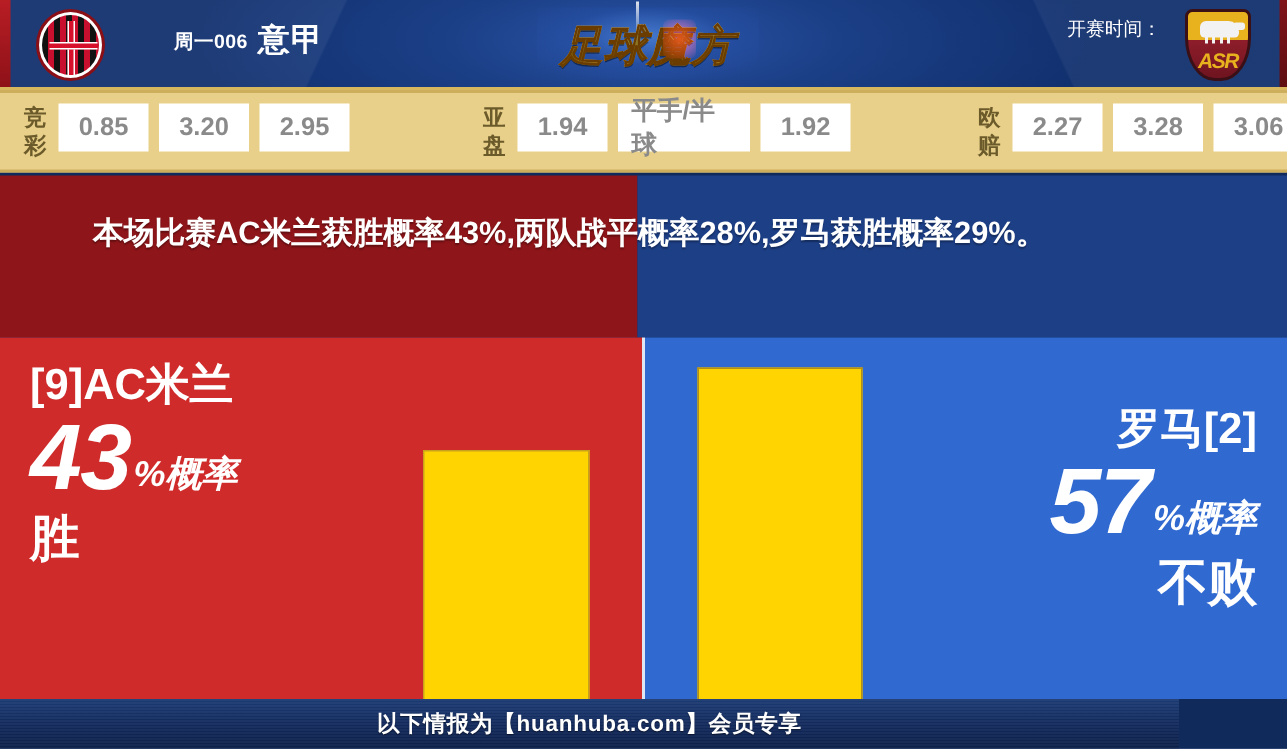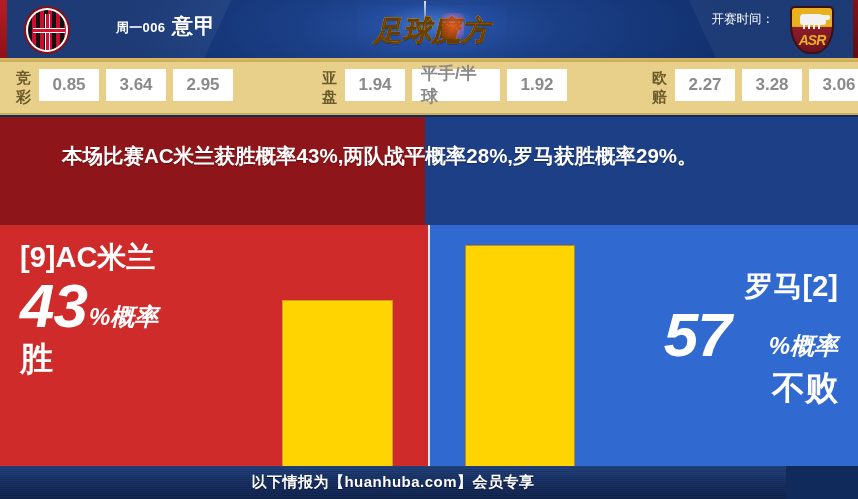--- a/index.html
+++ b/index.html
@@ -245,21 +245,21 @@
     position: absolute; right: 20px; top: 14px; width: 255px;
     color: #ffffff; text-align: right; margin-top: 29px;
   }
   .team-name {
     font-size: 29px; font-weight: 700; letter-spacing: 0px;
     line-height: 36px; white-space: nowrap;
   }
   .prob-row {
     display: flex; align-items: baseline; margin-top: -2px; font-style: italic;
   }
-  .prob-row.right { justify-content: flex-end; gap: 36px; }
+  .prob-row.right { justify-content: flex-end; }
   .prob-number {
     font-size: 62px; font-weight: 700; line-height: 66px;
     letter-spacing: -1px;
   }
   .prob-suffix {
     font-size: 24px; font-weight: 700; margin-left: 2px;
     position: relative; top: -2px; white-space: nowrap;
   }
   .outcome {
     font-size: 33px; font-weight: 700; line-height: 40px;
@@ -319,21 +319,21 @@
     </div>
 
     <div class="header-underline"></div>
   </div>
 
   <div class="odds-bar">
 
     <div class="odds-group g1">
       <span class="odds-label">竞彩</span>
       <span class="odds-cell">0.85</span>
-      <span class="odds-cell">3.64</span>
+      <span class="odds-cell">3.20</span>
       <span class="odds-cell">2.95</span>
     </div>
 
     <div class="odds-group g2">
       <span class="odds-label">亚盘</span>
       <span class="odds-cell">1.94</span>
       <span class="odds-cell wide">平手/半球</span>
       <span class="odds-cell">1.92</span>
     </div>
 

